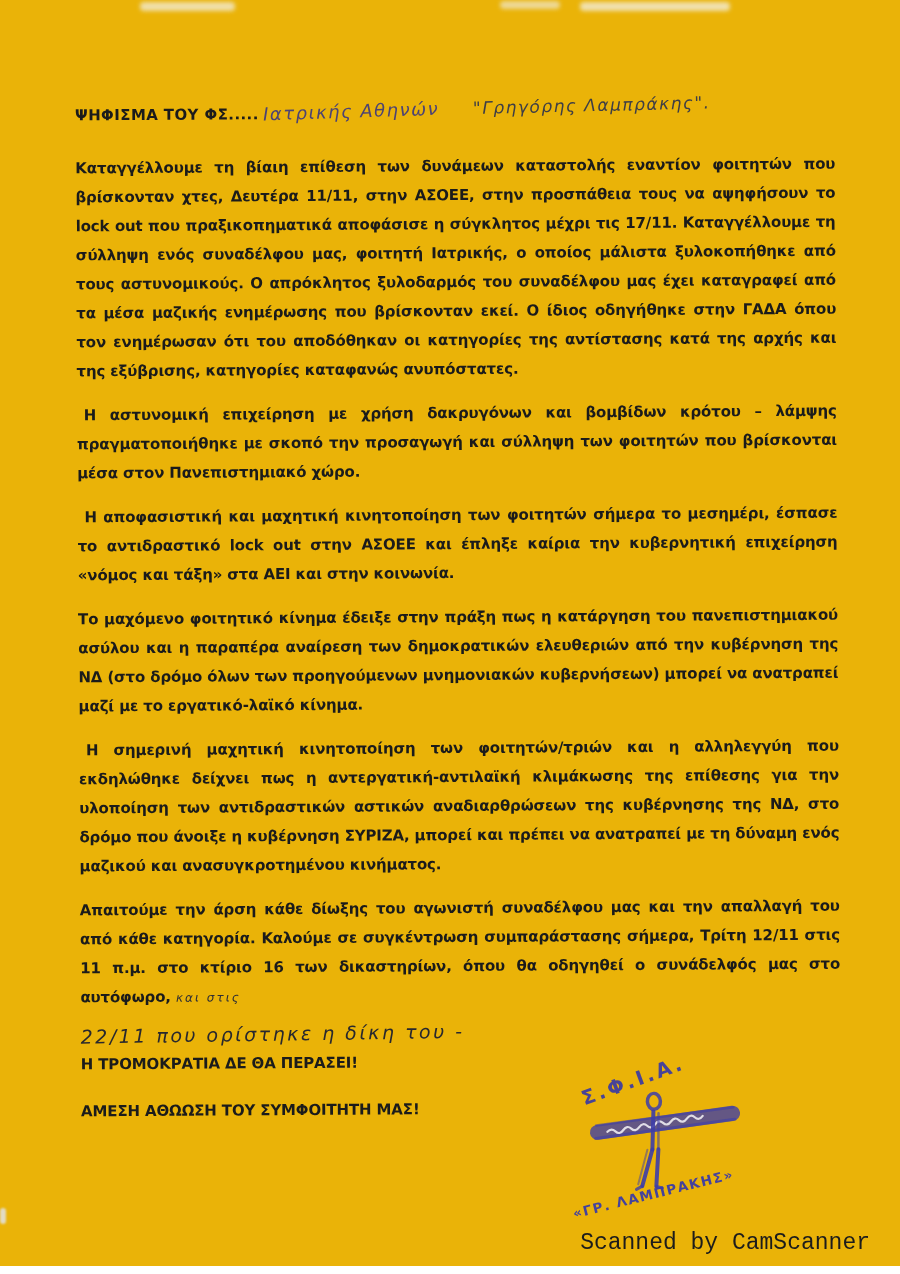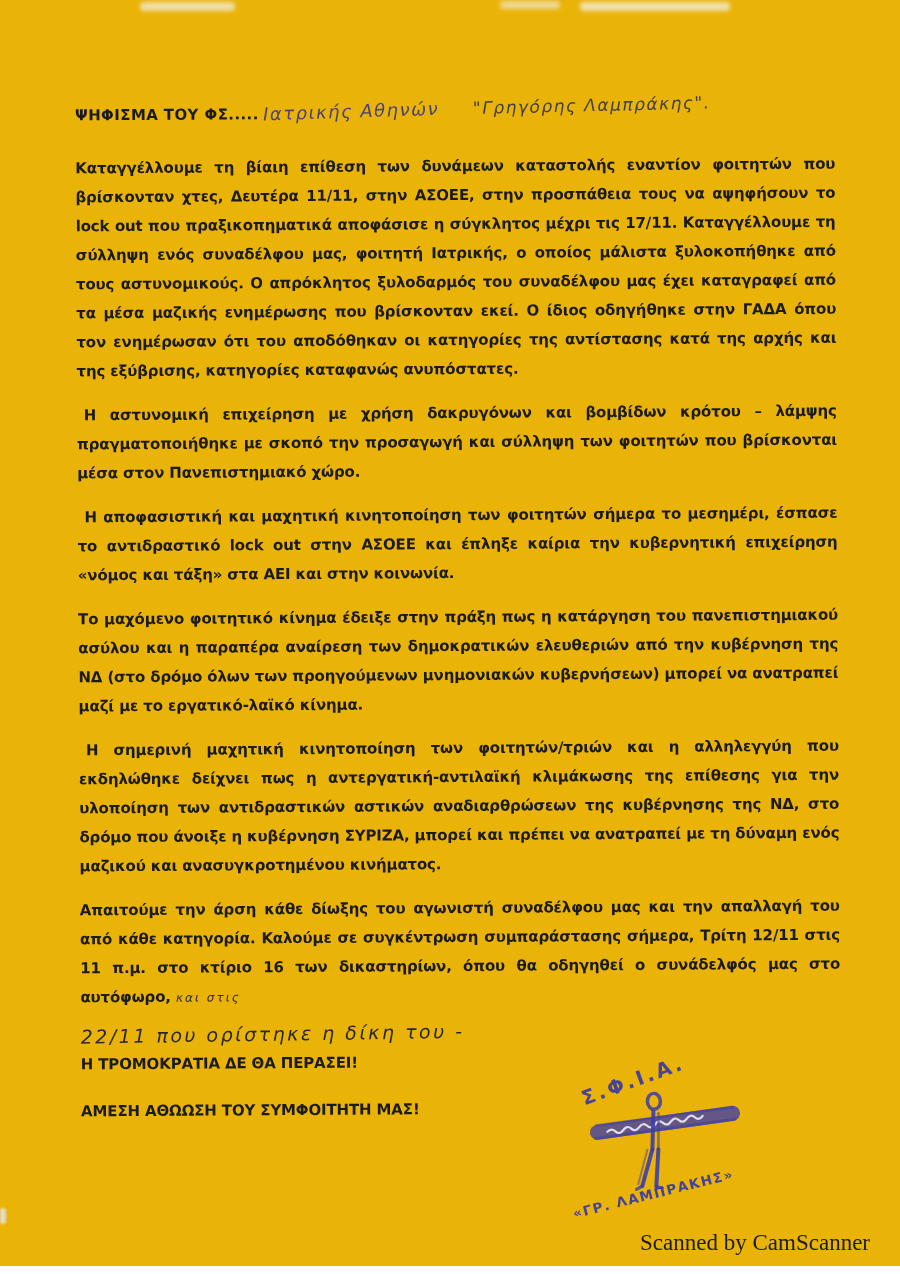--- a/index.html
+++ b/index.html
@@ -50,21 +50,21 @@
     letter-spacing:3px; transform:rotate(-17deg); color:#3a3aa4; opacity:.92;
   }
   .stamp-figure { position:absolute; left:18px; top:24px; }
   .stamp-bottom {
     position:absolute; left:2px; top:118px; font-weight:bold; font-size:13.5px;
     letter-spacing:1.5px; transform:rotate(-11deg); color:#3c3ca6; opacity:.95;
     white-space:nowrap;
   }
   .footer {
     position:absolute; right:30px; top:1230px;
-    font-family:Liberation Serif, serif; font-size:23px; color:#1c1c1c;
+    font-family:Liberation Mono, monospace; font-size:23px; color:#1c1c1c;
   }
 </style>
 </head>
 <body>
 
 <div class="page">
 
   <div class="artifact a1"></div>
   <div class="artifact a2"></div>
   <div class="artifact a3"></div>

